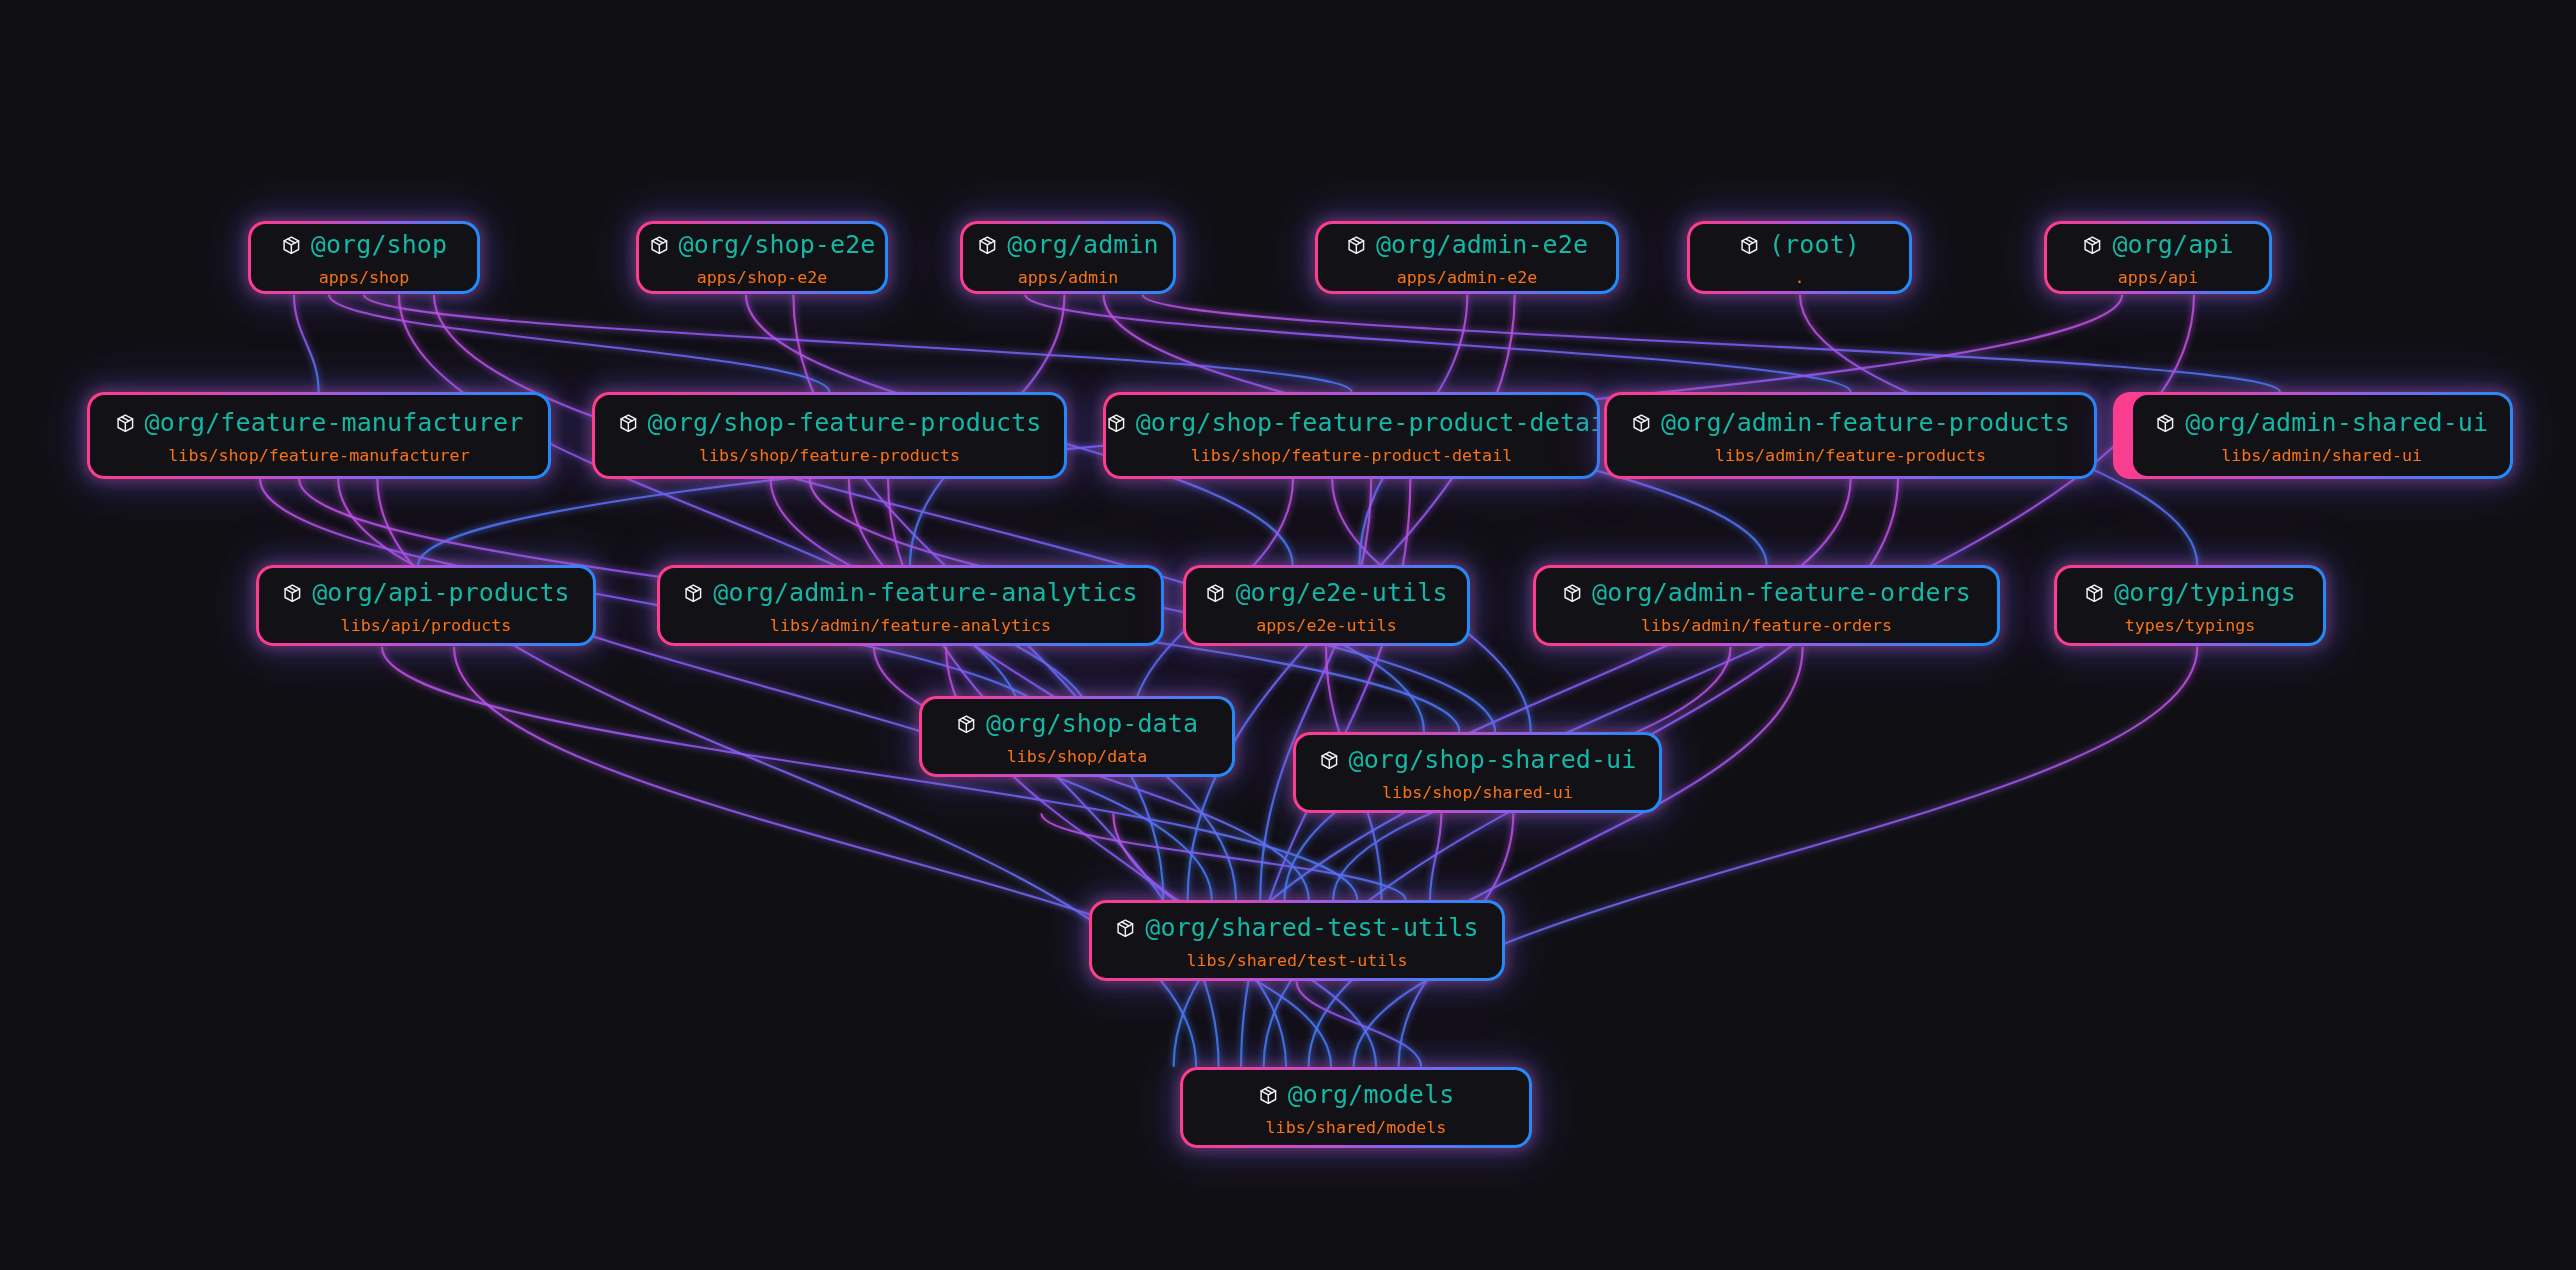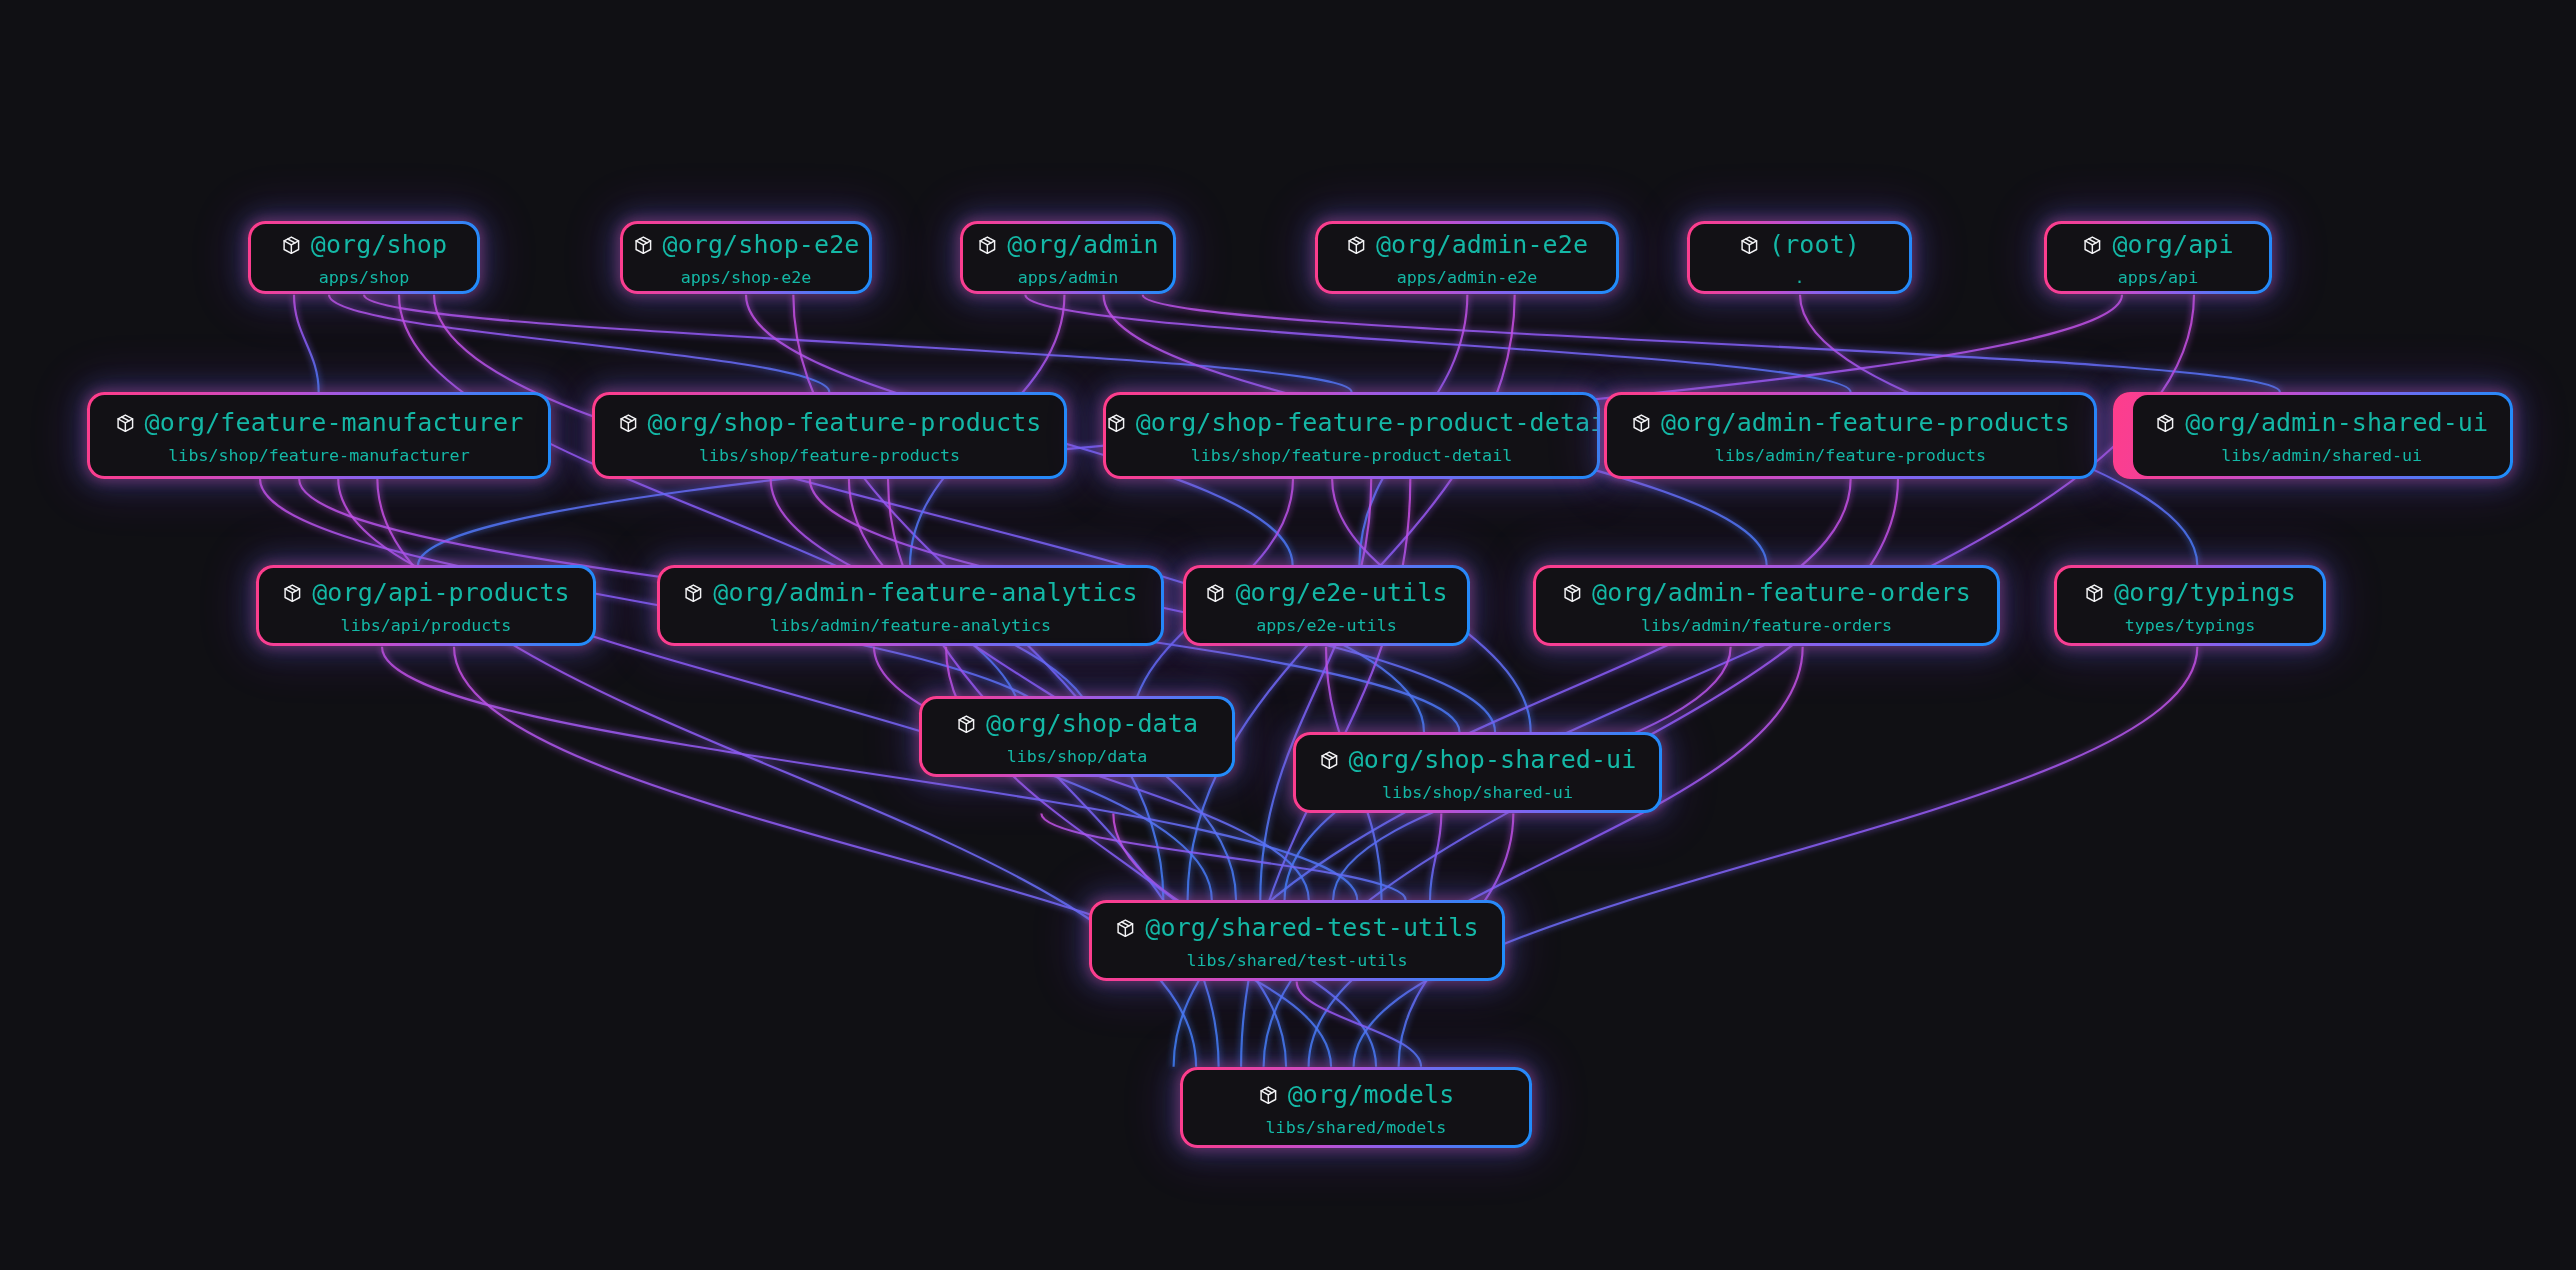--- a/index.html
+++ b/index.html
@@ -71,21 +71,21 @@
 
   .node-title .pkg-icon {
     display: inline-block;
     vertical-align: -3.3px;
     margin-right: 9.3px;
   }
 
   .node-sub {
     display: block;
     white-space: nowrap;
-    color: #14b8a6;
+    color: #f97316;
     font-size: 16.7px;
     line-height: 1.2;
     margin-top: 4.7px;
     text-align: center;
   }
 
   
   .node-title-wrap {
     width: 100%;
     overflow: visible;
@@ -171,21 +171,21 @@
                     <path d="M12 2.6 20.4 7v10L12 21.4 3.6 17V7Z"></path>
                     <path d="M3.6 7 12 11.6 20.4 7"></path>
                     <path d="M12 11.6v9.8"></path>
                     <path d="M7.8 4.8 16.2 9.3"></path>
                   </svg></span><span>@org/shop</span></span>
             </div>
             <span class="node-sub">apps/shop</span>
           </div>
         </div>
       </div>
-      <div class="node" style="left: 620px; top: 221px; width: 252px; height: 73px;">
+      <div class="node" style="left: 636px; top: 221px; width: 252px; height: 73px;">
         <div class="node-inner">
           <div class="node-body">
             <div class="node-title-wrap">
               <span class="node-title"><span class="pkg-icon"><svg width="20.7" height="20.7" viewBox="0 0 24 24" fill="none" stroke="#f2f2f4" stroke-width="1.7" stroke-linecap="round" stroke-linejoin="round">
                     <path d="M12 2.6 20.4 7v10L12 21.4 3.6 17V7Z"></path>
                     <path d="M3.6 7 12 11.6 20.4 7"></path>
                     <path d="M12 11.6v9.8"></path>
                     <path d="M7.8 4.8 16.2 9.3"></path>
                   </svg></span><span>@org/shop-e2e</span></span>
             </div>

